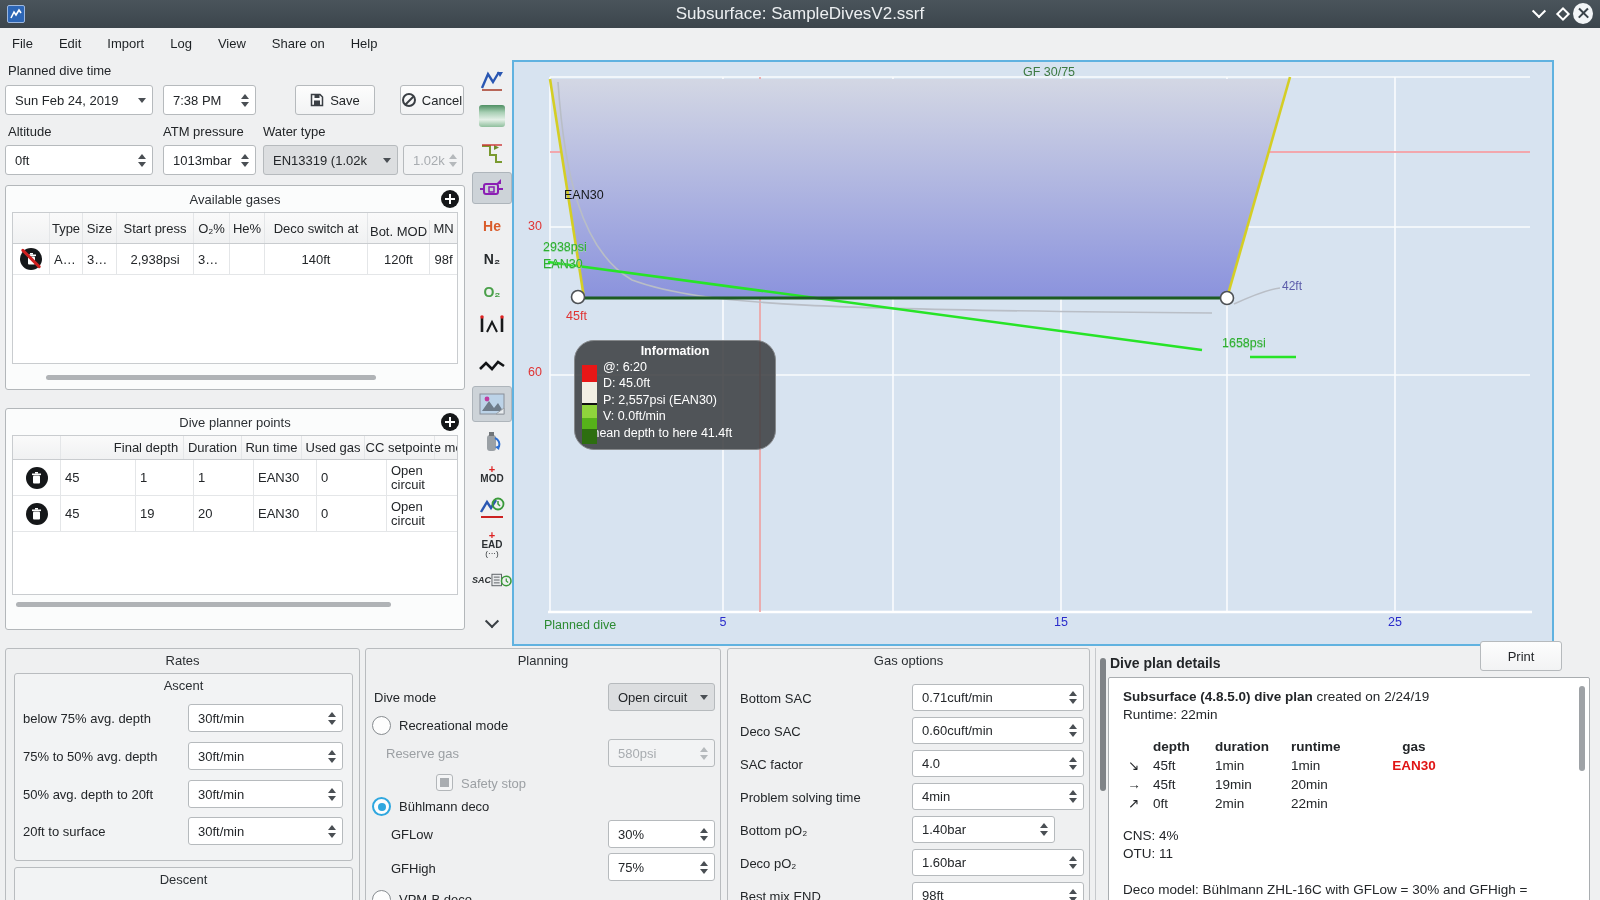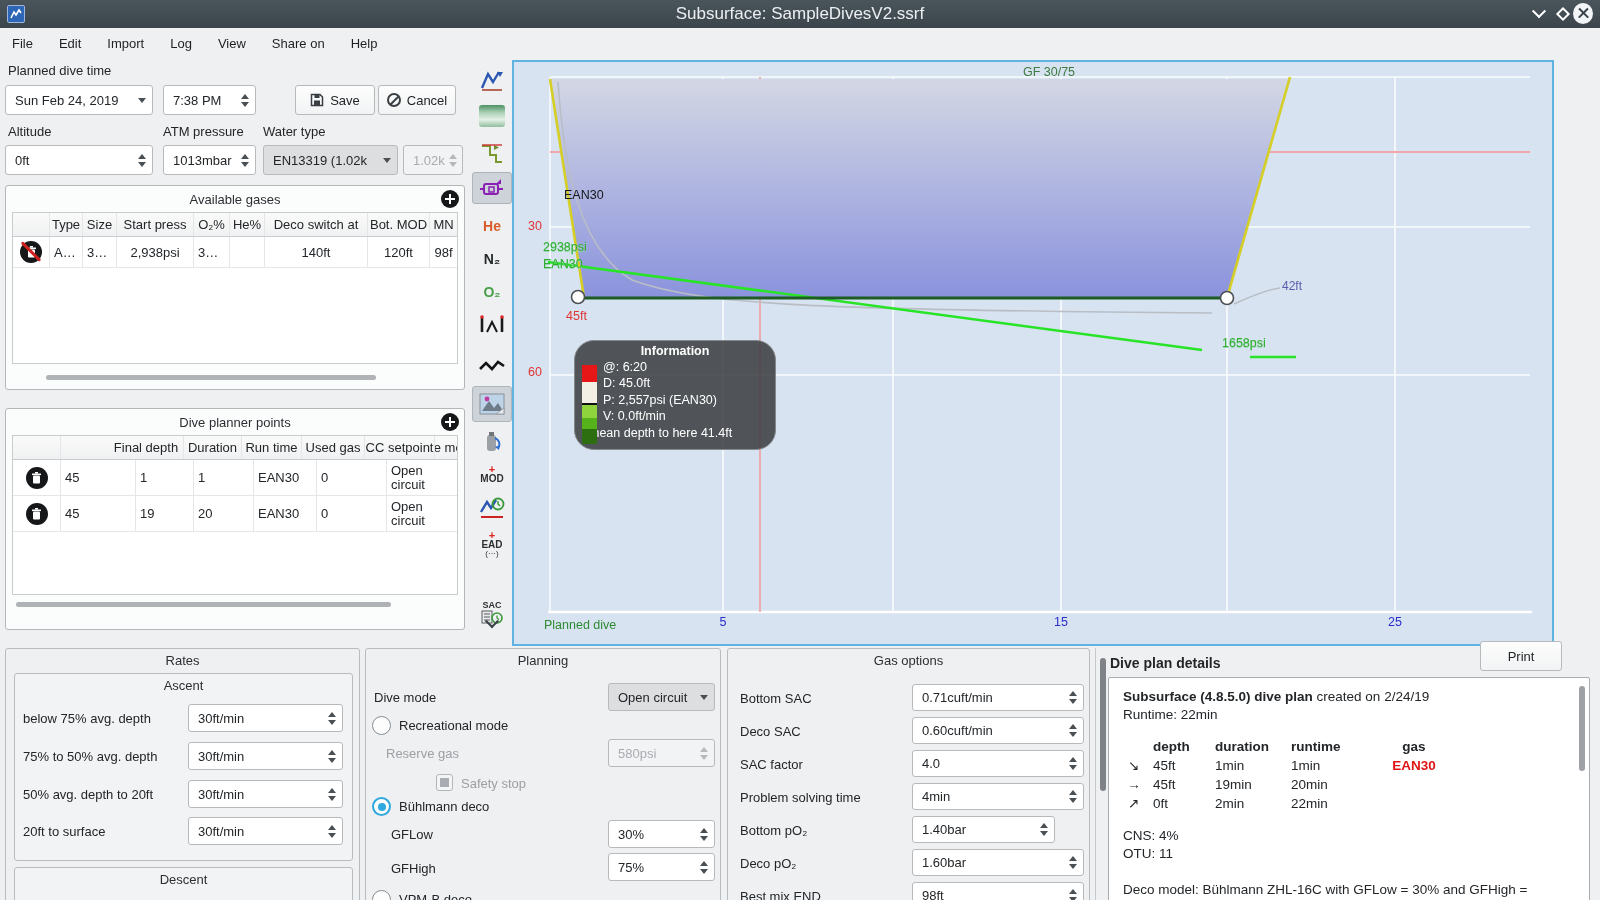--- a/index.html
+++ b/index.html
@@ -153,21 +153,21 @@
     </span>
 </div>
 <div class="btn" style="left:295px; top:85px; width:80px;">
   <svg width="14" height="14" viewBox="0 0 14 14">
       <path d="M1.5 1.5 H10 L12.5 4 V12.5 H1.5 Z" fill="none" stroke="#3a3f44" stroke-width="1.5"></path>
       <rect x="4" y="7.5" width="6" height="5" fill="#3a3f44"></rect>
       <rect x="4.5" y="1.5" width="5" height="3.5" fill="#3a3f44"></rect>
     </svg>
   <span>Save</span>
 </div>
-<div class="btn" style="left:378px; top:85px; width:78px;">
+<div class="btn" style="left:400px; top:85px; width:64px;">
   <span class="circ-slash"></span>
   <span>Cancel</span>
 </div>
 
 <div class="lbl" style="left:8px; top:124px;">Altitude</div>
 <div class="lbl" style="left:163px; top:124px;">ATM pressure</div>
 <div class="lbl" style="left:263px; top:124px;">Water type</div>
 
 <div class="field" style="left:5px; top:145px; width:148px;">
   <span>0ft</span>
@@ -204,21 +204,21 @@
   </div>
   <div class="tbl" style="top:26px; height:152px;">
     <div class="trow head">
       <span class="tc" style="width:37px;"></span>
       <span class="tc" style="width:33px;">Type</span>
       <span class="tc" style="width:34px;">Size</span>
       <span class="tc" style="width:77px;">Start press</span>
       <span class="tc" style="width:36px;">O₂%</span>
       <span class="tc" style="width:35px;">He%</span>
       <span class="tc" style="width:103px;">Deco switch at</span>
-      <span class="tc" style="width:62px;">Bot. MOD</span>
+      <span class="tc" style="width:62px;margin-top:7px;">Bot. MOD</span>
       <span class="tc" style="flex:1; border-right:0;">MN</span>
     </div>
     <div class="trow">
       <span class="tc" style="width:37px;">
           <span class="trash noedit">
             <svg width="11" height="12" viewBox="0 0 11 12">
               <rect x="2" y="3.5" width="7" height="8" rx="1" fill="#fff"></rect>
               <rect x="1" y="1.5" width="9" height="1.6" fill="#fff"></rect>
               <rect x="4" y="0" width="3" height="1.6" fill="#fff"></rect>
             </svg>
@@ -363,21 +363,21 @@
       <circle cx="19" cy="8" r="5.5" fill="none" stroke="#3a9a3a" stroke-width="1.8"></circle>
       <path d="M19 5 v3 l2 2" stroke="#3a9a3a" stroke-width="1.5" fill="none"></path>
       <path d="M2 21 h22" stroke="#c22" stroke-width="2"></path>
     </svg>
 </div>
 <div class="tool" style="top:528px; flex-direction:column; line-height:9px;">
   <span style="color:#d22; font-weight:bold; font-size:11px;">+</span>
   <span class="txt" style="font-size:10px; color:#2c3033;">EAD</span>
   <span style="font-size:8px; color:#2c3033;">(···)</span>
 </div>
-<div class="tool" style="top:596px; flex-direction:column; line-height:10px;">
+<div class="tool" style="top:564px; line-height:10px;font-style:italic;">
   <span class="txt" style="font-size:9px; color:#2c3033;">SAC</span>
   <svg width="22" height="14" viewBox="0 0 22 14">
       <rect x="1" y="1" width="10" height="12" fill="#e8eaec" stroke="#5a5f63"></rect>
       <path d="M3 4 h6 M3 7 h6 M3 10 h6" stroke="#5a5f63" stroke-width="1"></path>
       <circle cx="16" cy="8" r="5" fill="none" stroke="#3a9a3a" stroke-width="1.6"></circle>
       <path d="M16 5.5 v2.5 l2 1.5" stroke="#3a9a3a" stroke-width="1.3" fill="none"></path>
     </svg>
 </div>
 <div class="tool" style="top:608px;">
   <span class="chev" style="border-color:#3a4045;"></span>

